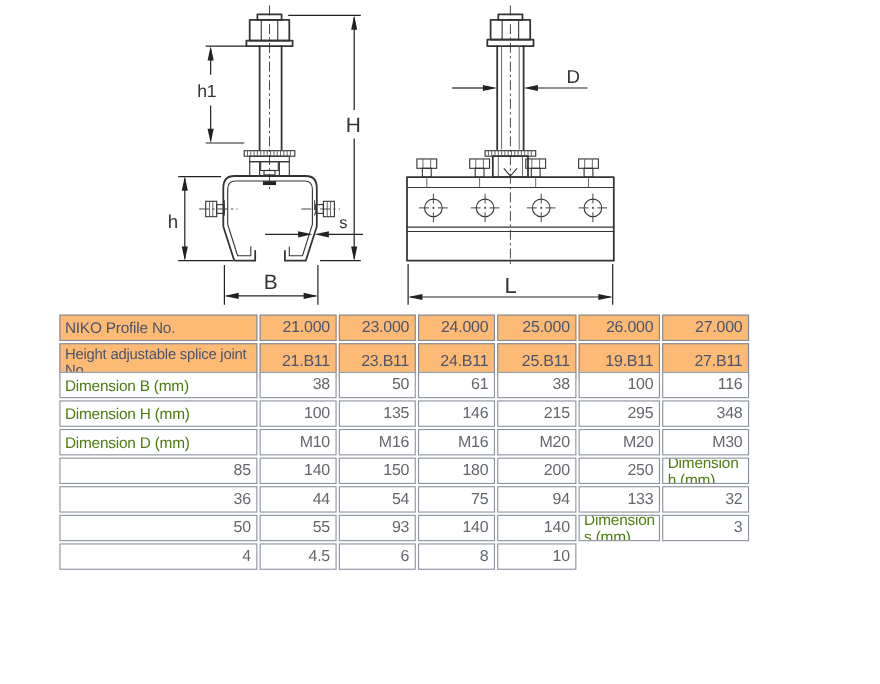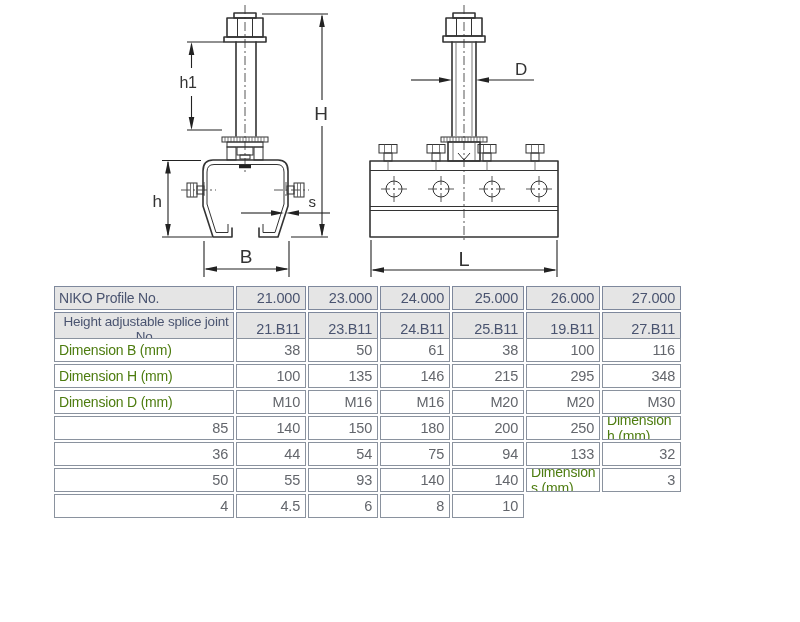--- a/index.html
+++ b/index.html
@@ -30,23 +30,23 @@
     border:1px solid #8a929e;
     background:#fff;
     display:flex;align-items:center;
     font-size:14px;color:#63666c;
     letter-spacing:-0.2px;
     box-sizing:border-box;
     overflow:hidden;
   }
   .cell.lbl{justify-content:flex-start;padding-left:4px;color:#4d7c0f;font-size:14px;}
   .cell.num{justify-content:flex-end;padding-right:5px;font-size:14.5px;text-align:center;}
-  .cell.hdr{background:#e5e5e5;color:#4a5470;border-color:#7e889c;}
+  .cell.hdr{background:#fdba74;color:#4a5470;border-color:#7e889c;}
   .row2{height:33px;}
-  .row2.lbl{line-height:15px;font-size:13.5px;text-align:center;}
+  .row2.lbl{line-height:15px;font-size:13.5px;}
 </style>
 </head>
 <body>
 
 <div class="page">
 
   <svg class="drawing" viewBox="0 0 800 285" xmlns="http://www.w3.org/2000/svg">
 
     <g>
 

